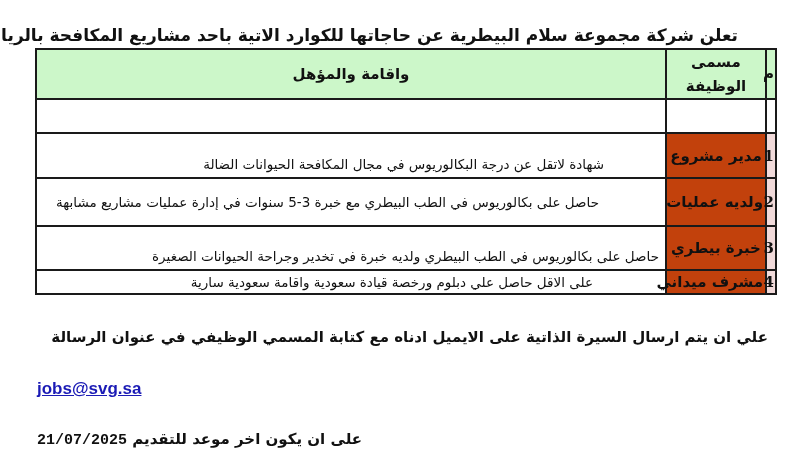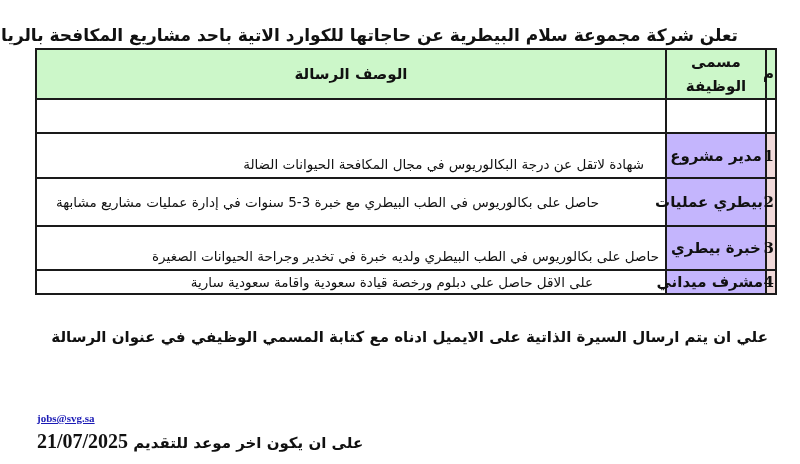--- a/index.html
+++ b/index.html
@@ -18,71 +18,71 @@
     }
     table.jobs td, table.jobs th {
       border: 2px solid #1a1a1a; padding: 0 6px; vertical-align: middle;
     }
     table.jobs th { background: #ccf7c9; font-weight: bold; font-size: 15px; text-align: center; }
     .col-num { width: 10px; }
     .col-title { width: 100px; }
     .h-row { height: 46px; }
     .h-title { line-height: 24px; font-size: 14px; }
     .num-cell { background: #f1dada; font-family: "DejaVu Serif", serif; font-weight: bold; font-size: 15px; text-align: center; padding: 0 1px !important; }
-    .title-cell { background: #c4b5fd; font-weight: bold; font-size: 15px; text-align: center; white-space: nowrap; padding: 0 2px !important; }
+    .title-cell { background: #c2410c; font-weight: bold; font-size: 15px; text-align: center; white-space: nowrap; padding: 0 2px !important; }
     .desc-cell { font-size: 13.5px; text-align: right; line-height: 19px; background: #fff; }
     .desc-bottom { vertical-align: bottom !important; padding-bottom: 3px !important; }
     .empty-row td { height: 32px; background: #fff; }
     .r1 td { height: 40px; }
     .r2 td { height: 46px; }
     .r3 td { height: 39px; }
     .r4 td { height: 22px; }
     .note {
       position: absolute; right: 32px; top: 328px; width: 740px; direction: rtl; text-align: right;
       font-weight: bold; font-size: 15px; white-space: nowrap;
     }
     .email {
-      position: absolute; left: 37px; top: 379px; font-family: Liberation Serif, serif; font-weight: bold;
-      font-size: 11px; color: #1a1ab5; text-decoration: underline; margin-top: 33px;
+      position: absolute; left: 37px; top: 379px; font-family: Liberation Sans, sans-serif; font-weight: bold;
+      font-size: 17px; color: #1a1ab5; text-decoration: underline;
     }
     .deadline {
       position: absolute; left: 37px; top: 430px; direction: rtl; font-weight: bold; font-size: 15px; white-space: nowrap;
     }
-    .deadline .date { font-family: Liberation Serif, serif; font-size: 20px; margin-top: 24px; }
+    .deadline .date { font-family: Liberation Mono, monospace; font-size: 15px; margin-top: 24px; }
   </style>
 </head>
 <body>
 
 <div class="title">تعلن شركة مجموعة سلام البيطرية عن حاجاتها للكوارد الاتية باحد مشاريع المكافحة بالرياض</div>
 
 <table class="jobs">
   <colgroup>
     <col class="col-num">
     <col class="col-title">
     <col>
   </colgroup>
   <tbody>
       <tr class="h-row">
     <th style="padding:0 1px;">م</th>
     <th class="h-title">مسمى الوظيفة</th>
-    <th>الوصف الرسالة</th>
+    <th>واقامة والمؤهل</th>
   </tr>
   <tr class="empty-row">
     <td></td>
     <td></td>
     <td></td>
   </tr>
   <tr class="r1">
     <td class="num-cell">1</td>
     <td class="title-cell">مدير مشروع</td>
-    <td class="desc-cell desc-bottom" style="padding-right:21px;">شهادة لاتقل عن درجة البكالوريوس في مجال المكافحة  الحيوانات الضالة</td>
+    <td class="desc-cell desc-bottom" style="padding-right:61px;">شهادة لاتقل عن درجة البكالوريوس في مجال المكافحة  الحيوانات الضالة</td>
   </tr>
   <tr class="r2">
     <td class="num-cell">2</td>
-    <td class="title-cell">بيطري عمليات</td>
+    <td class="title-cell">ولديه عمليات</td>
     <td class="desc-cell" style="padding-right:66px;padding-left:2px;margin-left:8px;">حاصل على بكالوريوس في الطب البيطري مع خبرة  3-5 سنوات في إدارة عمليات مشاريع مشابهة</td>
   </tr>
   <tr class="r3">
     <td class="num-cell">3</td>
     <td class="title-cell">خبرة بيطري</td>
     <td class="desc-cell desc-bottom" style="">حاصل على بكالوريوس في الطب البيطري ولديه خبرة في تخدير وجراحة الحيوانات الصغيرة</td>
   </tr>
   <tr class="r4">
     <td class="num-cell">4</td>
     <td class="title-cell">مشرف ميداني</td>

